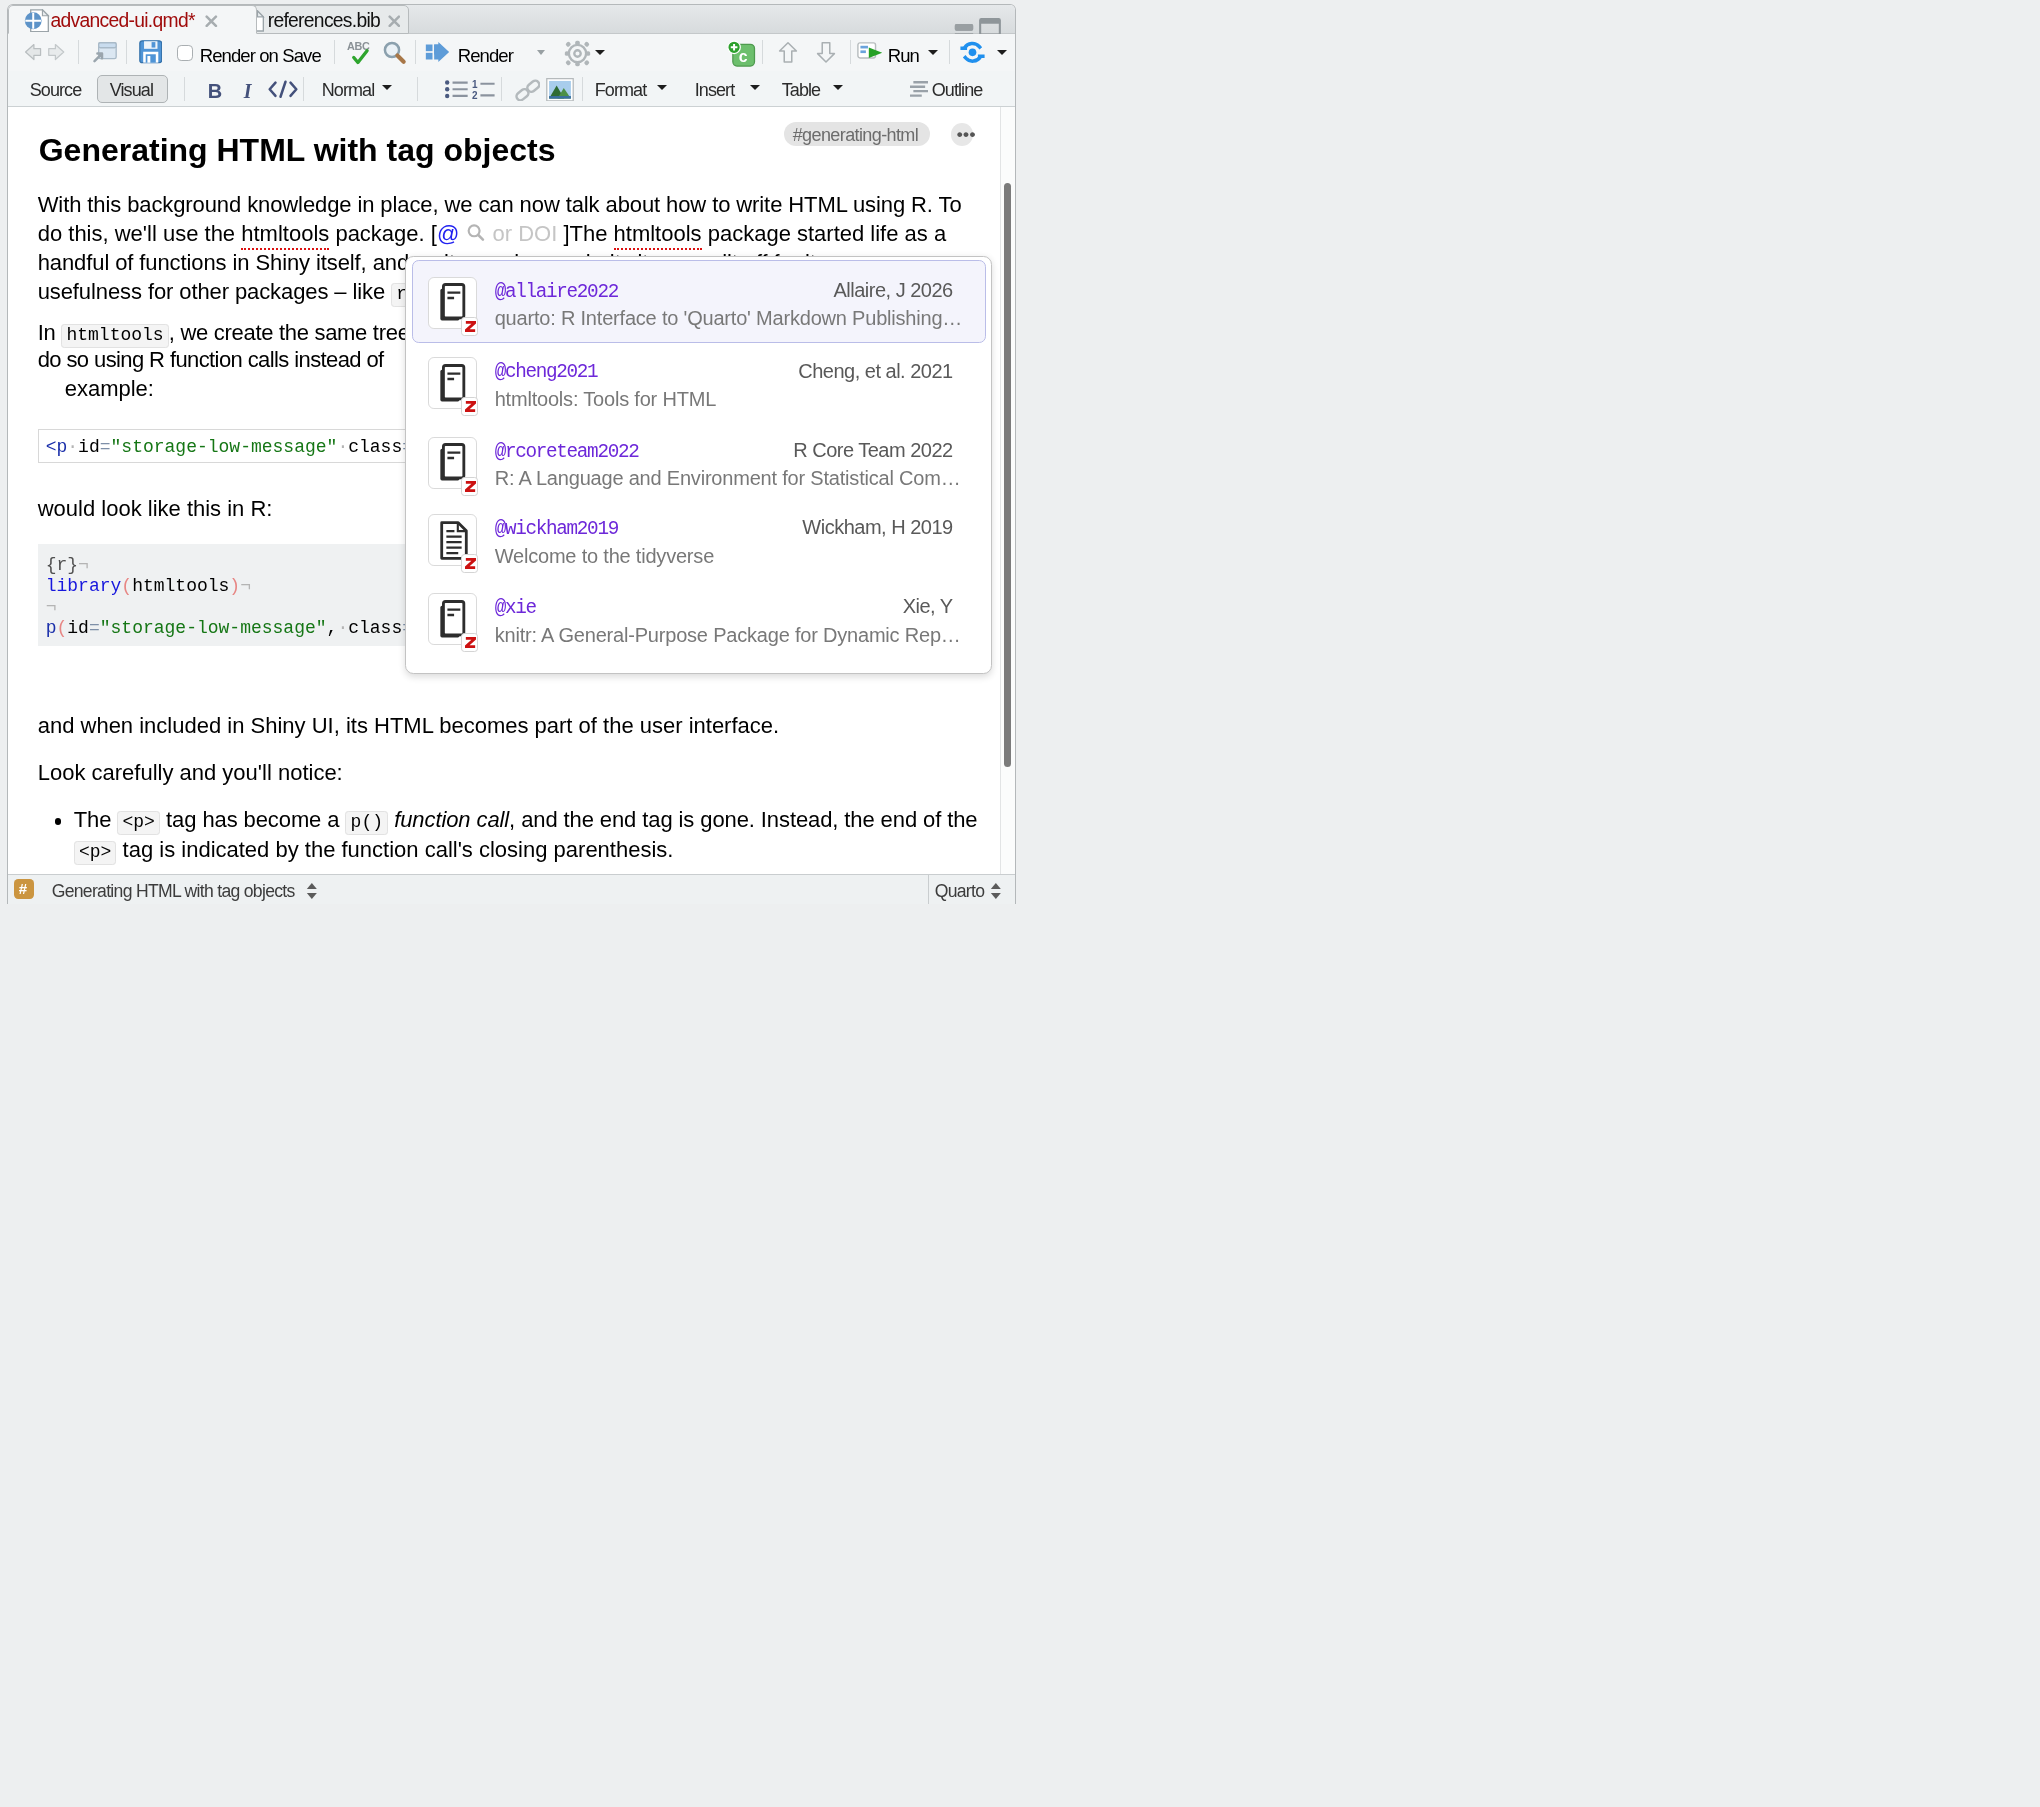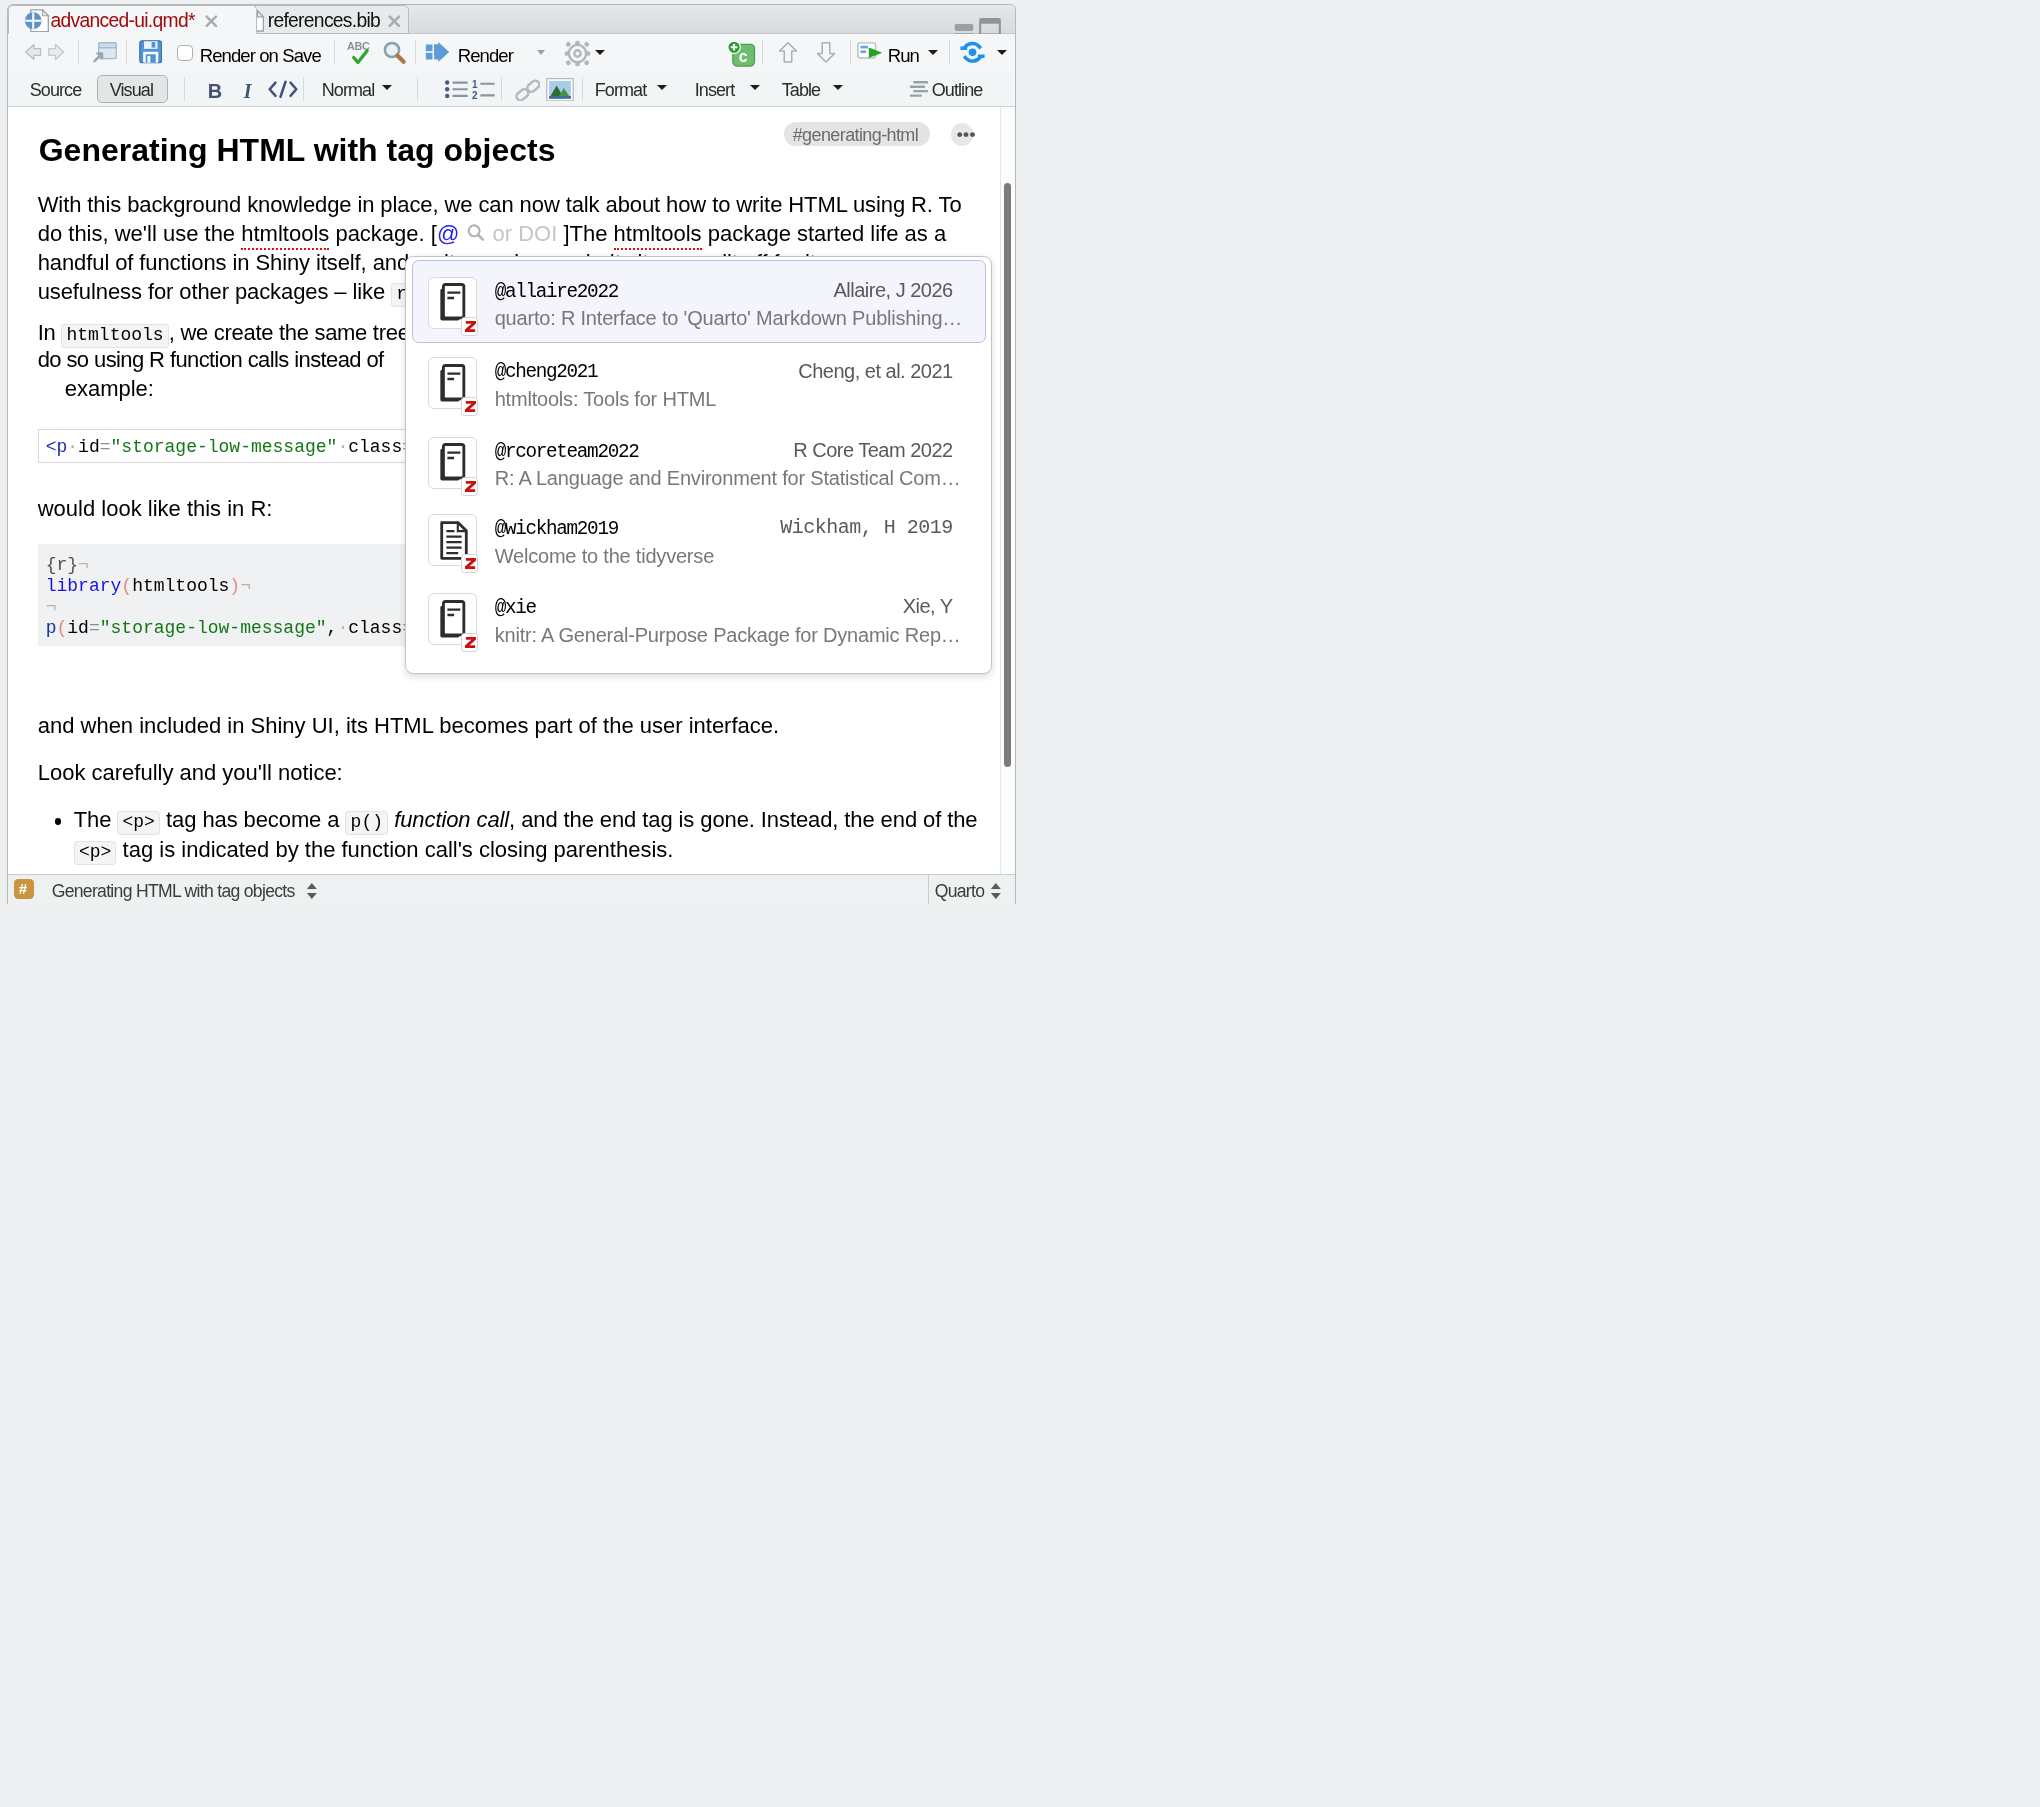--- a/index.html
+++ b/index.html
@@ -28,21 +28,21 @@
 .mono { font-family:"Liberation Mono",monospace; }
 .chip { background:#f4f4f4; border:0.8px solid #e2e2e2; border-radius:3.4px; padding:0px 4.2px 1.7px 4.2px; font-family:"Liberation Mono",monospace; font-size:18px; letter-spacing:0; }
 .msp { color:#b4b4b4; }
 .red { border-bottom:2.1px dotted #dd1111; padding-bottom:1.7px; }
 #code1 { position:absolute; left:30px; top:322px; width:934px; height:34px; background:#fff; border:0.8px solid #d8d8d8; }
 #code2 { position:absolute; left:30px; top:437px; width:934px; height:102px; background:#eff1f2; }
 
 #popup { position:absolute; left:397px; top:149px; width:587px; height:418px; background:#fff; border:1.3px solid #c3c3c3; border-radius:8.4px; box-shadow:0 2.5px 7.6px rgba(0,0,0,0.14); }
 .sel { position:absolute; left:6.7px; top:2.5px; width:574px; height:83px; background:#f4f4fc; border:1.7px solid #babde8; border-radius:6.7px; }
 .ibox { position:absolute; left:22px; width:49px; height:52px; background:#fff; border:1.3px solid #dadada; border-radius:5.9px; }
-.cid { position:absolute; left:89px; font-family:"Liberation Mono",monospace; font-size:19.3px; letter-spacing:-1.3px; color:#000000; white-space:pre; }
+.cid { position:absolute; left:89px; font-family:"Liberation Mono",monospace; font-size:19.3px; letter-spacing:-1.3px; color:#6d28d9; white-space:pre; }
 .cauth { position:absolute; right:38px; font-size:20px; letter-spacing:-0.5px; color:#595959; white-space:pre; }
 .ctit { position:absolute; left:89px; font-size:20px; letter-spacing:-0.2px; color:#787878; white-space:pre; }
 .zb { position:absolute; width:17.6px; height:19.3px; background:#fff; border:1.3px solid #d4d4d4; border-radius:3.4px; }
 
 #statusbar { position:absolute; left:0; bottom:0; width:100%; height:30px; background:#eef1f2; border-top:0.8px solid #c9cdcf; }
 #statusbar .txt { position:absolute; font-size:17.6px; letter-spacing:-0.7px; color:#3c3c3c; }
 </style>
 </head>
 <body>
 <div id="pane">
@@ -346,21 +346,21 @@
       <svg class="icon" style="left:34px; top:264px;" width="28" height="39" viewBox="0 0 33 46">
           <path d="M2 2 L21.5 2 L31 11.5 L31 44 L2 44 Z" fill="#fff" stroke="#2d2d2d" stroke-width="3.3" stroke-linejoin="round"></path>
           <path d="M21 2.5 L21 12 L30.5 12" fill="none" stroke="#2d2d2d" stroke-width="2.5"></path>
           <path d="M7.5 12 L17 12 M7.5 18.5 L25.5 18.5 M7.5 25 L25.5 25 M7.5 31.5 L25.5 31.5 M7.5 38 L21.5 38" stroke="#2d2d2d" stroke-width="2.7"></path>
         </svg>
       <div class="zb" style="left:55px; top:297px;"></div>
       <svg class="icon" style="left:59px; top:301px;" width="11" height="11" viewBox="0 0 13 13">
           <path d="M1 1.5 L12 1.5 L1 11.5 L12 11.5" stroke="#cc1111" stroke-width="3.4" fill="none"></path>
         </svg>
       <div class="cid" style="top:261px;">@wickham2019</div>
-      <div class="cauth" style="top:259px;font-family:Liberation Mono, monospace;">Wickham, H 2019</div>
+      <div class="cauth" style="top:259px;">Wickham, H 2019</div>
       <div class="ctit" style="top:288px;">Welcome to the tidyverse</div>
 
       <div class="ibox" style="top:336px;"></div>
       <svg class="icon" style="left:33px; top:343px;" width="28.5" height="40" viewBox="0 0 34 48">
           <rect x="1.5" y="7" width="23" height="38" rx="2" fill="#2d2d2d"></rect>
           <rect x="5.2" y="1.75" width="24.5" height="40" rx="2.5" fill="#fff" stroke="#2d2d2d" stroke-width="3.4"></rect>
           <path d="M10 11.5 L25.5 11.5 M10 18 L18 18" stroke="#2d2d2d" stroke-width="2.9"></path>
         </svg>
       <div class="zb" style="left:55px; top:376px;"></div>
       <svg class="icon" style="left:59px; top:380px;" width="11" height="11" viewBox="0 0 13 13">

